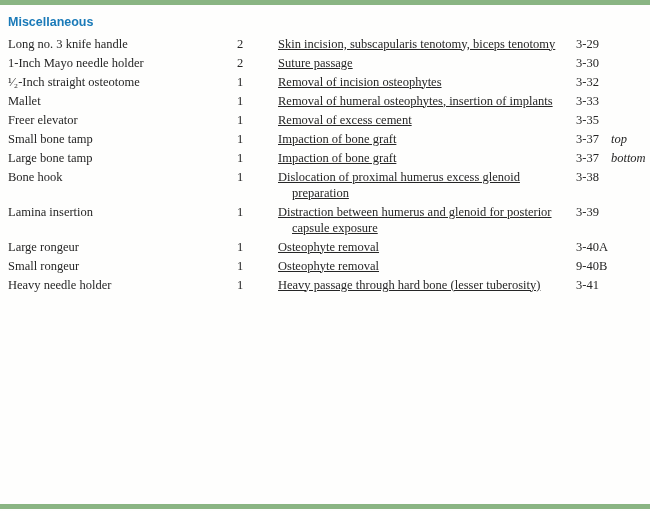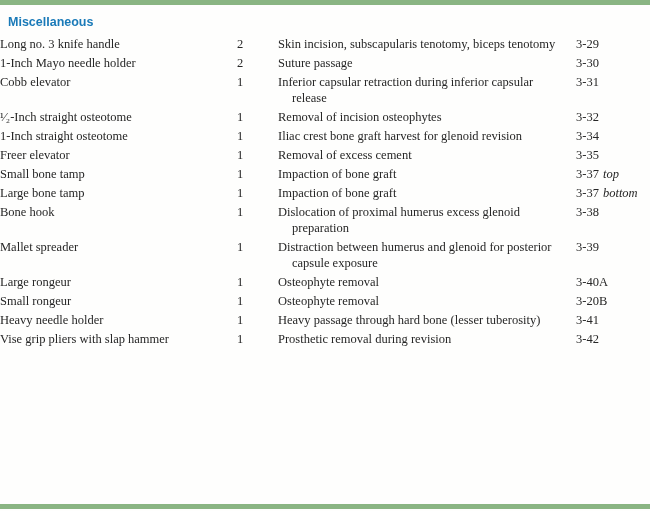--- a/index.html
+++ b/index.html
@@ -40,32 +40,32 @@
   col.c3 { width: 312px; }
   col.c4 { width: 80px; }
   td, th { vertical-align: top; padding: 1.5px 0; }
   th.section-title {
     text-align: left;
     font-family: "Liberation Sans", sans-serif;
     font-weight: bold;
     font-size: 12.5px;
     padding: 9px 0 4px 8px;
   }
-  td.c-inst { padding-left: 0; }
+  td.c-inst { padding-left: 8px; }
   td.c-inst .hang,
   td.c-purpose .hang {
     display: block;
     padding-left: 14px;
     text-indent: -14px;
   }
   td.c-qty { text-align: center; }
-  td.c-purpose { padding-left: 20px; padding-right: 8px; }
+  td.c-purpose { padding-left: 20px; padding-right: 8px; text-decoration: underline; }
   td.c-fig { padding-left: 6px; white-space: nowrap; }
   .fig-note { font-style: italic; }
-  .fig-note:not(:empty) { margin-left: 4px; }
+  .fig-note:not(:empty) { margin-left: 12px; }
 </style>
 </head>
 <body>
 
 <div class="page" style="color: rgb(38, 38, 38);">
   <div class="rule rule-top" style="background: rgb(138, 181, 131);"></div>
 
   <table class="instruments">
     <colgroup>
       <col class="c1">
@@ -103,58 +103,44 @@
         </td>
         <td class="c-purpose">
           <span class="hang">Suture passage</span>
         </td>
         <td class="c-fig">
           <span>3-30</span><span class="fig-note"></span>
         </td>
       </tr>
         <tr>
         <td class="c-inst">
-          <span class="hang">Cobb elevator</span>
-        </td>
-        <td class="c-qty">
-          <span>1</span>
-        </td>
-        <td class="c-purpose">
-          <span class="hang">Inferior capsular retraction during inferior capsular release</span>
-        </td>
-        <td class="c-fig">
-          <span>3-31</span><span class="fig-note"></span>
-        </td>
-      </tr>
-        <tr>
-        <td class="c-inst">
           <span class="hang">¹⁄₂-Inch straight osteotome</span>
         </td>
         <td class="c-qty">
           <span>1</span>
         </td>
         <td class="c-purpose">
           <span class="hang">Removal of incision osteophytes</span>
         </td>
         <td class="c-fig">
           <span>3-32</span><span class="fig-note"></span>
         </td>
       </tr>
         <tr>
         <td class="c-inst">
-          <span class="hang">1-Inch straight osteotome</span>
-        </td>
-        <td class="c-qty">
-          <span>1</span>
-        </td>
-        <td class="c-purpose">
-          <span class="hang">Iliac crest bone graft harvest for glenoid revision</span>
-        </td>
-        <td class="c-fig">
-          <span>3-34</span><span class="fig-note"></span>
+          <span class="hang">Mallet</span>
+        </td>
+        <td class="c-qty">
+          <span>1</span>
+        </td>
+        <td class="c-purpose">
+          <span class="hang">Removal of humeral osteophytes, insertion of implants</span>
+        </td>
+        <td class="c-fig">
+          <span>3-33</span><span class="fig-note"></span>
         </td>
       </tr>
         <tr>
         <td class="c-inst">
           <span class="hang">Freer elevator</span>
         </td>
         <td class="c-qty">
           <span>1</span>
         </td>
         <td class="c-purpose">
@@ -201,21 +187,21 @@
         </td>
         <td class="c-purpose">
           <span class="hang">Dislocation of proximal humerus excess glenoid preparation</span>
         </td>
         <td class="c-fig">
           <span>3-38</span><span class="fig-note"></span>
         </td>
       </tr>
         <tr>
         <td class="c-inst">
-          <span class="hang">Mallet spreader</span>
+          <span class="hang">Lamina insertion</span>
         </td>
         <td class="c-qty">
           <span>1</span>
         </td>
         <td class="c-purpose">
           <span class="hang">Distraction between humerus and glenoid for posterior capsule exposure</span>
         </td>
         <td class="c-fig">
           <span>3-39</span><span class="fig-note"></span>
         </td>
@@ -238,48 +224,34 @@
         <td class="c-inst">
           <span class="hang">Small rongeur</span>
         </td>
         <td class="c-qty">
           <span>1</span>
         </td>
         <td class="c-purpose">
           <span class="hang">Osteophyte removal</span>
         </td>
         <td class="c-fig">
-          <span>3-20B</span><span class="fig-note"></span>
+          <span>9-40B</span><span class="fig-note"></span>
         </td>
       </tr>
         <tr>
         <td class="c-inst">
           <span class="hang">Heavy needle holder</span>
         </td>
         <td class="c-qty">
           <span>1</span>
         </td>
         <td class="c-purpose">
           <span class="hang">Heavy passage through hard bone (lesser tuberosity)</span>
         </td>
         <td class="c-fig">
           <span>3-41</span><span class="fig-note"></span>
-        </td>
-      </tr>
-        <tr>
-        <td class="c-inst">
-          <span class="hang">Vise grip pliers with slap hammer</span>
-        </td>
-        <td class="c-qty">
-          <span>1</span>
-        </td>
-        <td class="c-purpose">
-          <span class="hang">Prosthetic removal during revision</span>
-        </td>
-        <td class="c-fig">
-          <span>3-42</span><span class="fig-note"></span>
         </td>
       </tr>
       </tbody>
   </table>
 
   <div class="rule rule-bottom" style="background: rgb(138, 181, 131);"></div>
 </div>
 
 </body></html>

